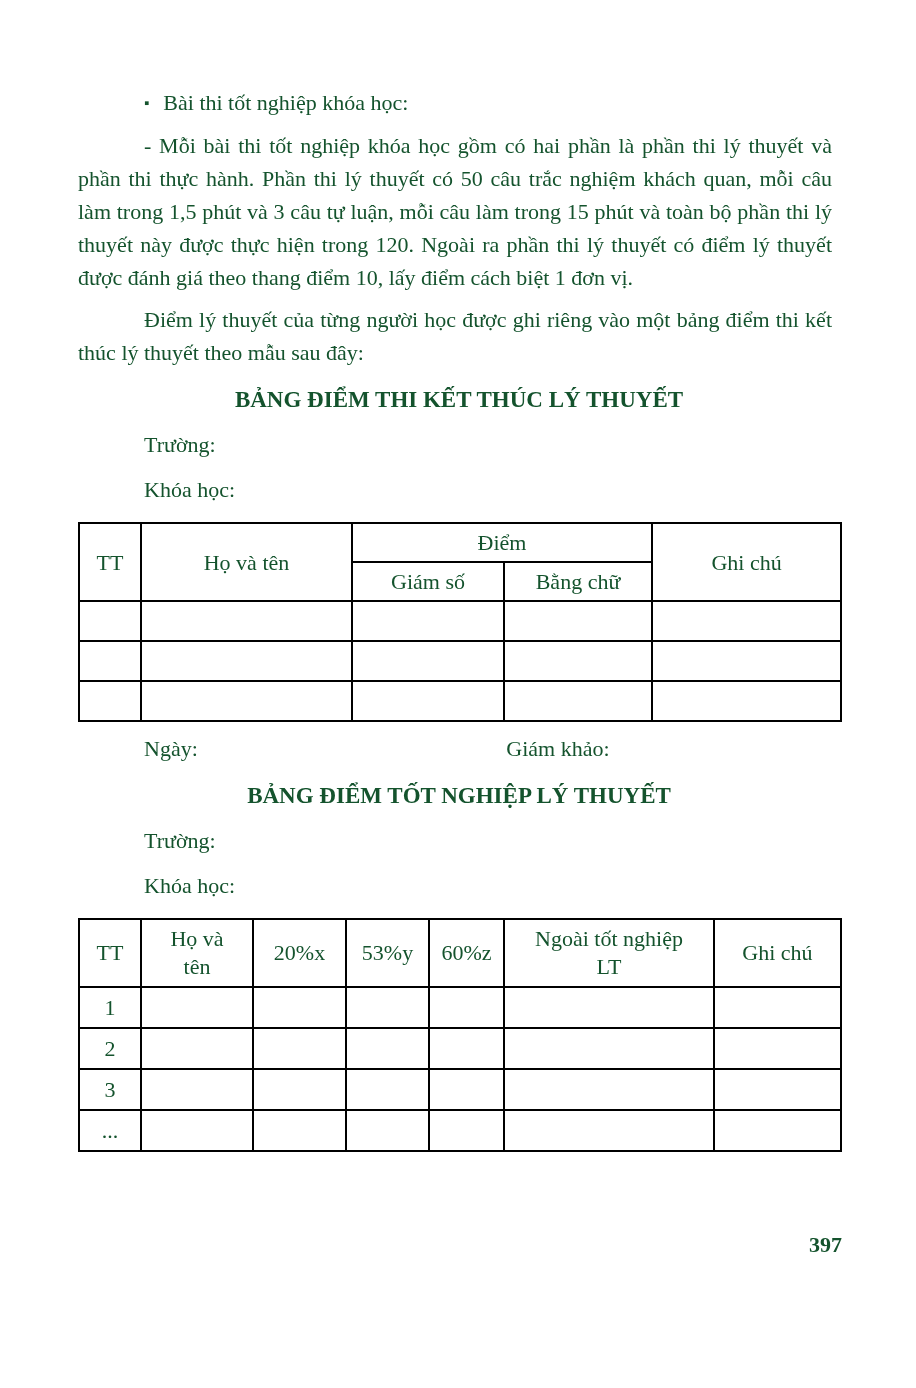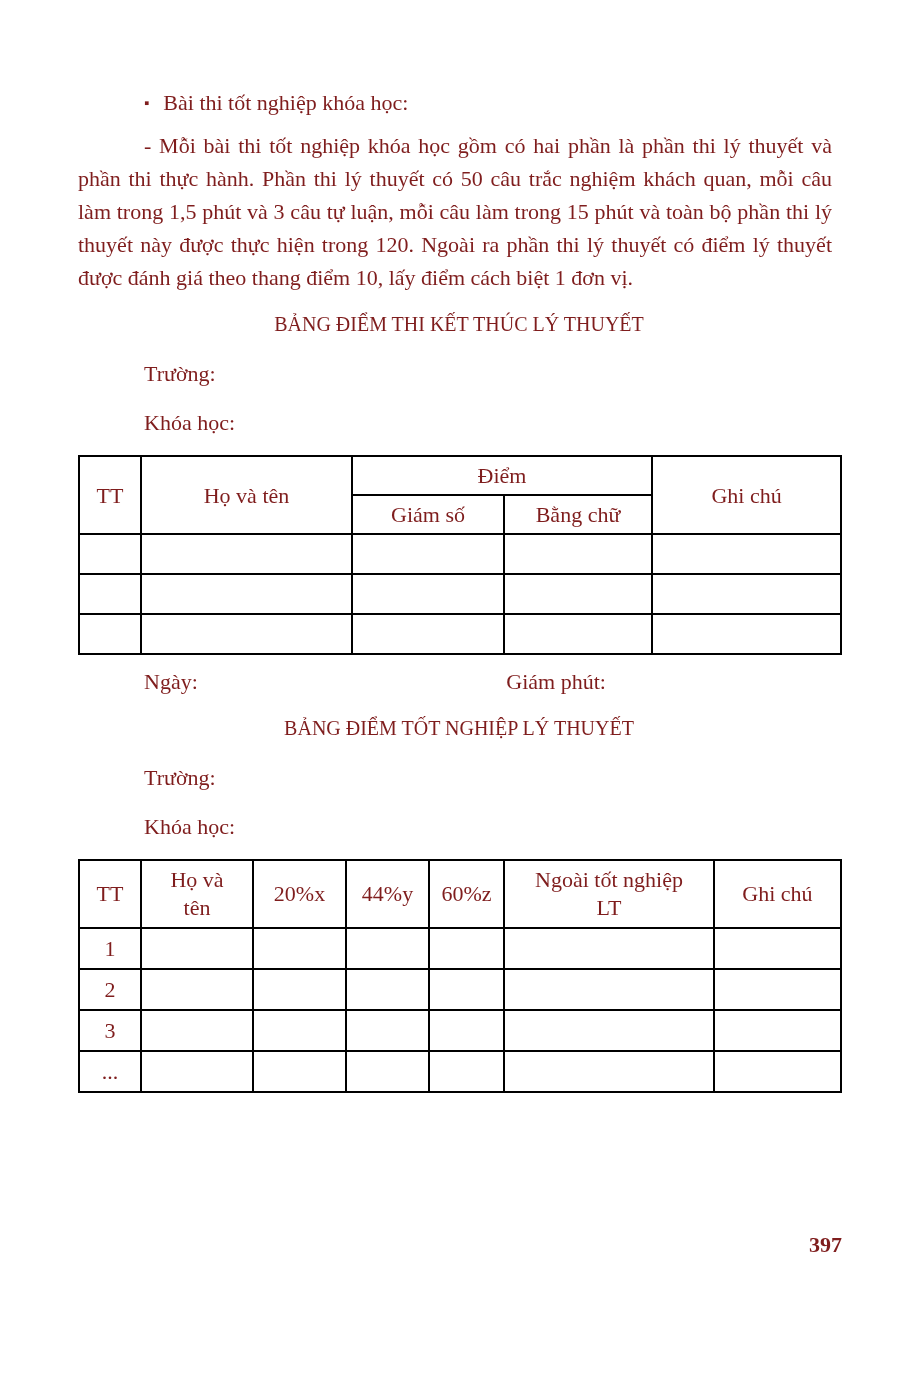--- a/index.html
+++ b/index.html
@@ -1,21 +1,21 @@
 <!DOCTYPE html>
 <html><head>
 <meta charset="utf-8">
 <style>
   html, body { margin: 0; padding: 0; background: #ffffff; }
   .page {
     position: relative;
     width: 916px;
     height: 1388px;
     background: #ffffff;
-    color: #7f1d1d;
+    color: #14532d;
     font-family: "Liberation Serif", "DejaVu Serif", serif;
     font-size: 22px;
     line-height: 33px;
     box-sizing: border-box;
     padding: 86px 76px 0 78px;
     overflow: hidden;
   }
   .para {
     text-align: justify;
     text-indent: 66px;
@@ -26,26 +26,26 @@
     padding-left: 66px;
     text-indent: 0;
   }
   .bullet-glyph {
     font-size: 15px;
     vertical-align: 2px;
     margin-right: 14px;
   }
   .heading {
     text-align: center;
-    font-weight: normal;
-    font-size: 20px;
+    font-weight: bold;
+    font-size: 23px;
     margin: 14px 0 12px 0;
   }
   .label-line {
-    margin: 16px 0 12px 0;
+    margin: 4px 0 12px 0;
     padding-left: 66px;
   }
   table.sheet {
     border-collapse: collapse;
     width: 100%;
     table-layout: fixed;
     margin: 16px 0 10px 0;
   }
   table.sheet th, table.sheet td {
     border: 2px solid #000000;
@@ -80,20 +80,21 @@
 <body>
 
 <div class="page">
 
   <div class="bullet-line">
     <span class="bullet-glyph">▪</span><span>Bài thi tốt nghiệp khóa học:</span>
   </div>
 
   <p class="para">-  Mỗi bài thi tốt nghiệp khóa học gồm có hai phần là phần thi lý thuyết và phần thi thực hành. Phần thi lý thuyết có 50 câu trắc nghiệm khách quan, mỗi câu làm trong 1,5  phút và 3 câu tự luận, mỗi câu làm trong 15 phút và toàn bộ phần thi lý thuyết này được thực hiện trong 120. Ngoài ra phần thi lý thuyết có điểm lý thuyết được đánh giá theo thang điểm 10, lấy điểm cách biệt 1 đơn vị.</p>
 
+  <p class="para">Điểm lý thuyết của từng người học được ghi riêng vào một bảng điểm thi kết thúc lý thuyết theo mẫu sau đây:</p>
 
   <div class="heading">BẢNG ĐIỂM THI KẾT THÚC LÝ THUYẾT</div>
 
   <div class="label-line">Trường:</div>
   <div class="label-line">Khóa học:</div>
 
   <table class="sheet t1">
     <colgroup>
       <col style="width:62px">
       <col style="width:211px">
@@ -133,21 +134,21 @@
         <td class="body-cell"></td>
         <td class="body-cell"></td>
         <td class="body-cell"></td>
         <td class="body-cell"></td>
       </tr>
     </tbody>
   </table>
 
   <div class="sig-line">
     <span>Ngày:</span>
-    <span class="right-sig">Giám phút:</span>
+    <span class="right-sig">Giám khảo:</span>
   </div>
 
 
   <div class="heading">BẢNG ĐIỂM  TỐT NGHIỆP LÝ THUYẾT</div>
 
   <div class="label-line">Trường:</div>
   <div class="label-line">Khóa học:</div>
 
   <table class="sheet t2">
     <colgroup>
@@ -157,21 +158,21 @@
       <col style="width:83px">
       <col style="width:75px">
       <col style="width:210px">
       <col style="width:127px">
     </colgroup>
     <thead>
       <tr>
         <th>TT</th>
         <th><span class="wrap-name">Họ và tên</span></th>
         <th>20%x</th>
-        <th>44%y</th>
+        <th>53%y</th>
         <th>60%z</th>
         <th><span class="wrap-narrow">Ngoài tốt nghiệp LT</span></th>
         <th>Ghi chú</th>
       </tr>
     </thead>
     <tbody>
       <tr>
         <td class="body-cell">1</td>
         <td class="body-cell"></td>
         <td class="body-cell"></td>

